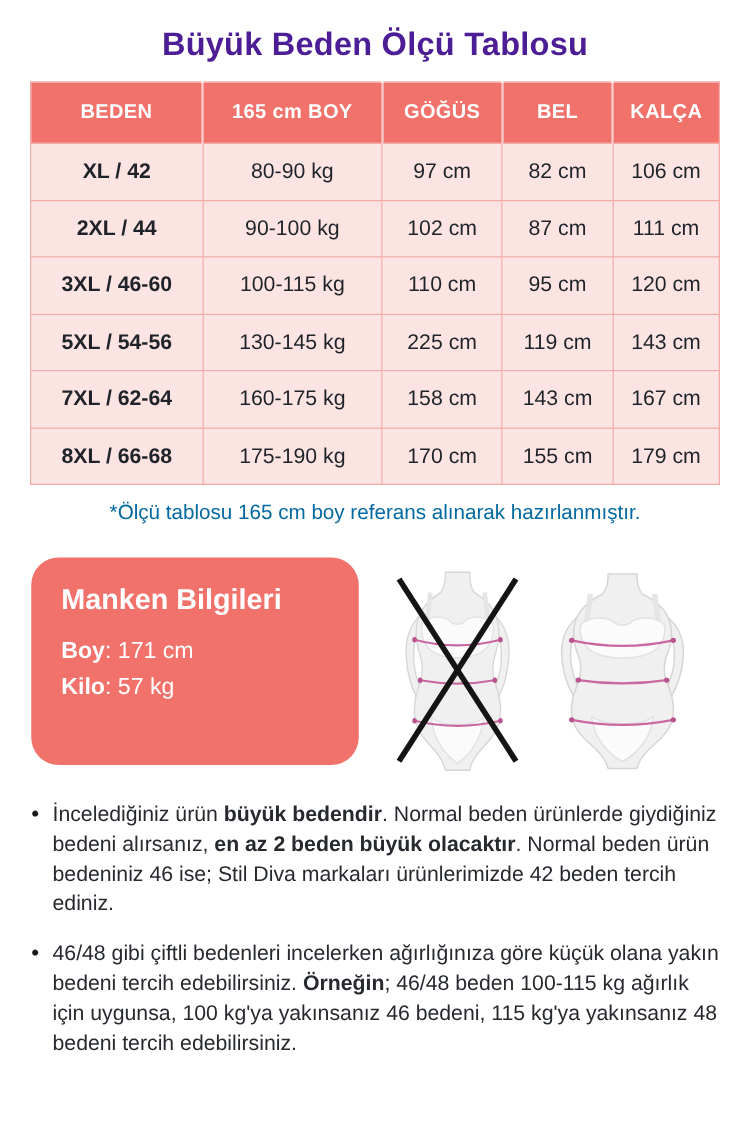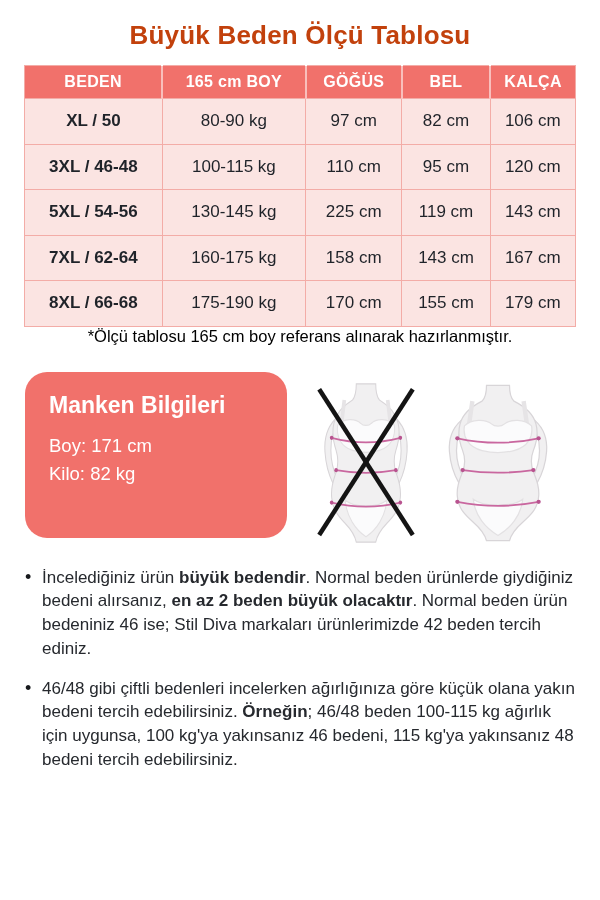--- a/index.html
+++ b/index.html
@@ -6,21 +6,21 @@
   html,body { width: 600px; height: 900px; }
   body {
     background: #ffffff;
     font-family: "Liberation Sans", "DejaVu Sans", sans-serif;
     color: #23262b;
     overflow: hidden;
   }
   .page { padding: 14px 0 0; }
 
   .page-title {
-    color: #c2410c;
+    color: #4c1d95;
     font-size: 26px;
     font-weight: 700;
     text-align: center;
     letter-spacing: .2px;
     margin: 6px 0 14px;
   }
 
   table.size-table {
     width: 552px;
     margin: 0 auto;
@@ -31,39 +31,40 @@
   .size-table col.c0 { width: 25%; }
   .size-table col.c1 { width: 26%; }
   .size-table col.c2 { width: 17.5%; }
   .size-table col.c3 { width: 16%; }
   .size-table col.c4 { width: 15.5%; }
   .size-table th {
     background: #f1716b;
     color: #ffffff;
     font-size: 16px;
     font-weight: 700;
-    height: 33px;
+    height: 49px;
     letter-spacing: .3px;
   }
   .size-table th + th { border-left: 2px solid rgba(255,255,255,.55); }
   .size-table td {
     background: #fbe4e2;
     border: 1.5px solid #f3aca7;
     text-align: center;
     vertical-align: middle;
     font-size: 17px;
     color: #1f2329;
     height: 45.5px;
   }
   .size-table td:first-child { font-weight: 700; }
 
   .footnote {
     text-align: center;
     font-size: 16.5px;
-    color: #000000;
+    color: #0369a1;
+    margin-top: 13px;
   }
 
   .info-row {
     display: flex;
     align-items: flex-start;
     margin: 26px 25px 0;
   }
   .model-card {
     flex: 0 0 262px;
     background: #f1716b;
@@ -71,21 +72,21 @@
     color: #ffffff;
     padding: 20px 24px 18px;
     min-height: 166px;
   }
   .model-card .card-title {
     font-size: 23px;
     font-weight: 700;
     margin-bottom: 13px;
   }
   .model-line { font-size: 18.5px; line-height: 1.55; font-weight: 400; }
-  .model-line b { font-weight: 400; }
+  .model-line b { font-weight: 700; }
 
   .figures {
     flex: 1;
     display: flex;
     justify-content: space-evenly;
     align-items: flex-start;
     padding-top: 10px;
   }
   .figure-wrap { position: relative; line-height: 0; }
 
@@ -129,28 +130,35 @@
       <tr>
         <th>BEDEN</th>
         <th>165 cm BOY</th>
         <th>GÖĞÜS</th>
         <th>BEL</th>
         <th>KALÇA</th>
       </tr>
     </thead>
     <tbody>
         <tr>
-          <td>XL / 50</td>
+          <td>XL / 42</td>
           <td>80-90 kg</td>
           <td>97 cm</td>
           <td>82 cm</td>
           <td>106 cm</td>
         </tr>
         <tr>
-          <td>3XL / 46-48</td>
+          <td>2XL / 44</td>
+          <td>90-100 kg</td>
+          <td>102 cm</td>
+          <td>87 cm</td>
+          <td>111 cm</td>
+        </tr>
+        <tr>
+          <td>3XL / 46-60</td>
           <td>100-115 kg</td>
           <td>110 cm</td>
           <td>95 cm</td>
           <td>120 cm</td>
         </tr>
         <tr>
           <td>5XL / 54-56</td>
           <td>130-145 kg</td>
           <td>225 cm</td>
           <td>119 cm</td>
@@ -173,21 +181,21 @@
       </tbody>
   </table>
 
   <div class="footnote">*Ölçü tablosu 165 cm boy referans alınarak hazırlanmıştır.</div>
 
   <div class="info-row">
 
     <div class="model-card">
       <div class="card-title">Manken Bilgileri</div>
       <div class="model-line"><b>Boy</b><span>: 171 cm</span></div>
-      <div class="model-line"><b>Kilo</b><span>: 82 kg</span></div>
+      <div class="model-line"><b>Kilo</b><span>: 57 kg</span></div>
     </div>
 
     <div class="figures">
 
       <span class="figure-wrap">
         <svg width="110" height="162" viewBox="0 0 120 180" xmlns="http://www.w3.org/2000/svg">
           <defs>
             <g id="torso">
 
               <path d="M18,42 C8,51 4,63 5,77 C6,91 10,103 16,113 L22,108 C16,98 13,88 13,76 C13,63 16,53 23,46 Z" fill="#f1f0f1" stroke="#d8d5d8" stroke-width="1.4"></path>

